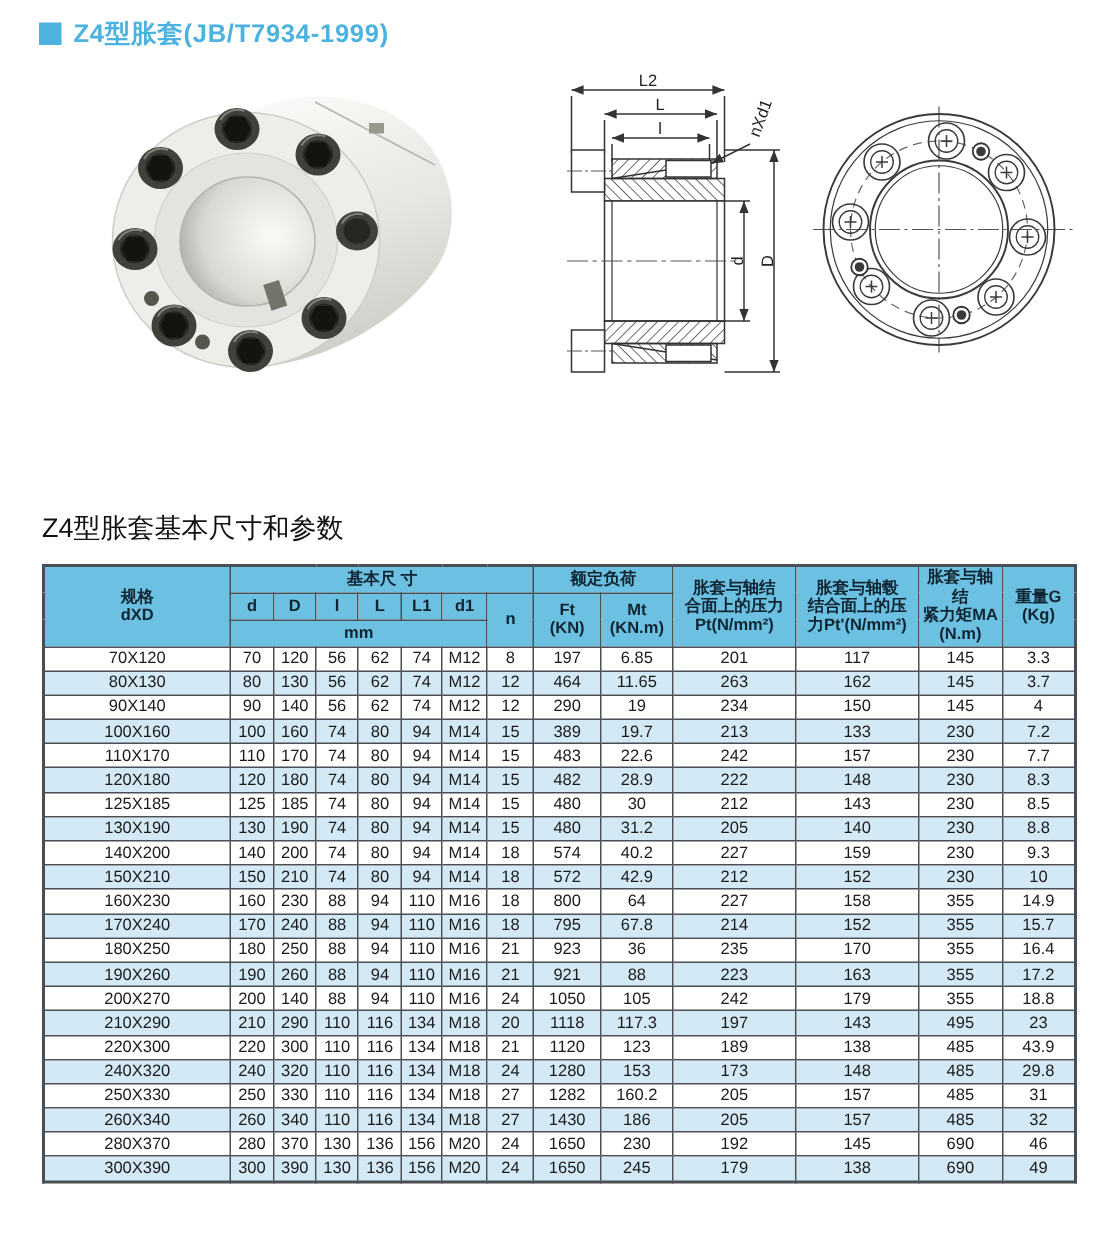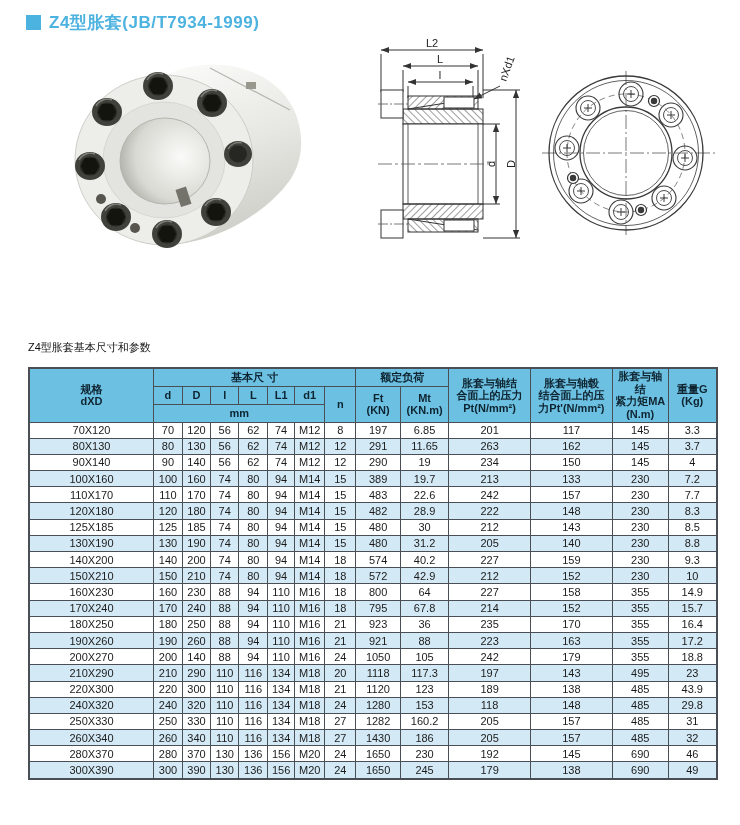--- a/index.html
+++ b/index.html
@@ -8,27 +8,27 @@
 
   
   .title-row{display:flex;align-items:center;gap:8px;padding:11px 0 0 26px;}
   .title-square{width:15px;height:15px;background:#4cb2df;flex:0 0 auto;}
   .page-title{margin:0;font-size:17px;font-weight:bold;color:#4cb2df;letter-spacing:.5px;}
 
   
   .figures{position:relative;height:240px;margin-top:4px;}
   .fig{position:absolute;}
   .fig-photo{left:52px;top:0;}
-  .fig-section{left:378px;top:0;}
+  .fig-section{left:378px;top:10px;}
   .fig-front{left:540px;top:30px;}
   svg{display:block;}
   .dim-label{font-size:11px;fill:#222;font-family:"Liberation Sans","DejaVu Sans",sans-serif;}
 
   
-  .caption{margin:62px 0 0 28px;font-size:11px;color:#111;}
+  .caption{margin:62px 0 0 28px;font-size:18px;color:#111;}
 
   
   table.spec{border-collapse:collapse;table-layout:fixed;width:690px;margin:12px 0 0 28px;border:2px solid #494f54;}
   table.spec th,table.spec td{border:1px solid #494f54;text-align:center;vertical-align:middle;padding:0;overflow:hidden;}
   table.spec thead th{background:#6cc0e2;font-weight:bold;font-size:11px;line-height:12.5px;color:#0e2430;white-space:pre-line;}
   table.spec thead tr{height:18px;}
   table.spec tbody td{font-size:11px;line-height:14px;height:15.2px;color:#1b1b1b;background:#ffffff;}
   table.spec tbody tr:nth-child(even) td{background:#d3e9f5;}
 
   
@@ -345,21 +345,21 @@
         </tr>
         <tr>
           <td>80X130</td>
           <td>80</td>
           <td>130</td>
           <td>56</td>
           <td>62</td>
           <td>74</td>
           <td>M12</td>
           <td>12</td>
-          <td>291</td>
+          <td>464</td>
           <td>11.65</td>
           <td>263</td>
           <td>162</td>
           <td>145</td>
           <td>3.7</td>
         </tr>
         <tr>
           <td>90X140</td>
           <td>90</td>
           <td>140</td>
@@ -603,21 +603,21 @@
           <td>240X320</td>
           <td>240</td>
           <td>320</td>
           <td>110</td>
           <td>116</td>
           <td>134</td>
           <td>M18</td>
           <td>24</td>
           <td>1280</td>
           <td>153</td>
-          <td>118</td>
+          <td>173</td>
           <td>148</td>
           <td>485</td>
           <td>29.8</td>
         </tr>
         <tr>
           <td>250X330</td>
           <td>250</td>
           <td>330</td>
           <td>110</td>
           <td>116</td>

